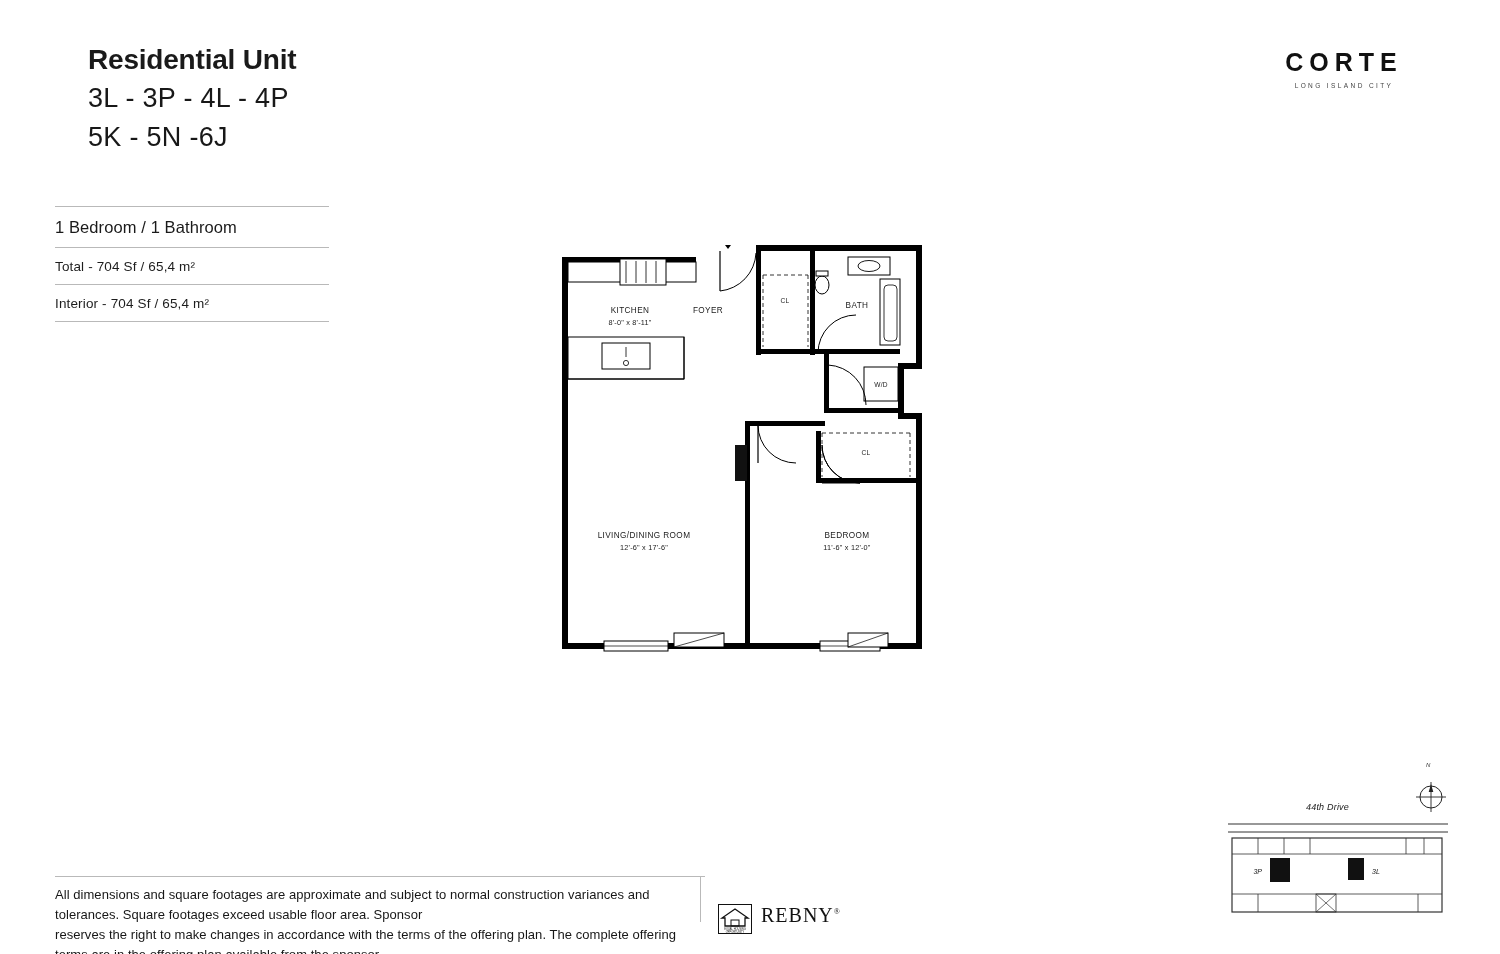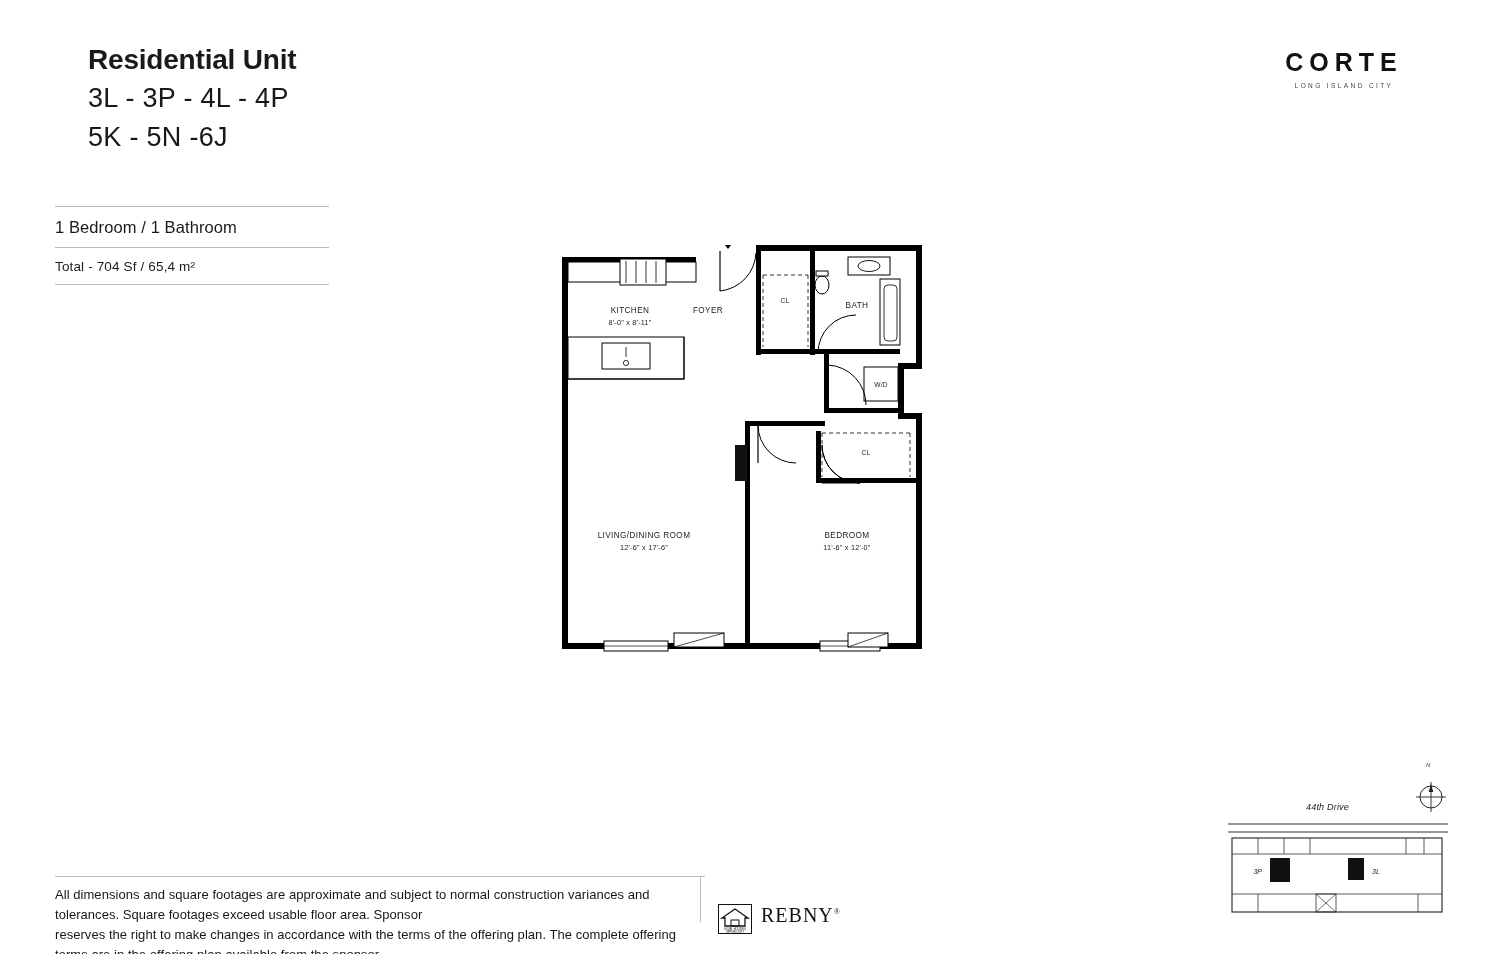--- a/index.html
+++ b/index.html
@@ -84,20 +84,23 @@
   <div id="logo-word">CORTE</div>
   <div id="logo-sub">LONG ISLAND CITY</div>
 </div>
 
 <div class="abs" id="spec-list">
   <div class="spec-row">
     <div class="spec-main">1 Bedroom / 1 Bathroom</div>
   </div>
   <div class="spec-row">
     <div class="spec-sub">Total - 704 Sf / 65,4 m²</div>
+  </div>
+  <div class="spec-row">
+    <div class="spec-sub">Interior - 704 Sf / 65,4 m²</div>
   </div>
 </div>
 
 <div class="abs" id="floorplan">
 <svg width="375" height="410" viewBox="0 0 375 410" xmlns="http://www.w3.org/2000/svg">
   <g fill="none" stroke="#000">
 
     <rect x="2" y="12" width="6" height="392" fill="#000" stroke="none"></rect>
 
     <rect x="2" y="398" width="360" height="6" fill="#000" stroke="none"></rect>

